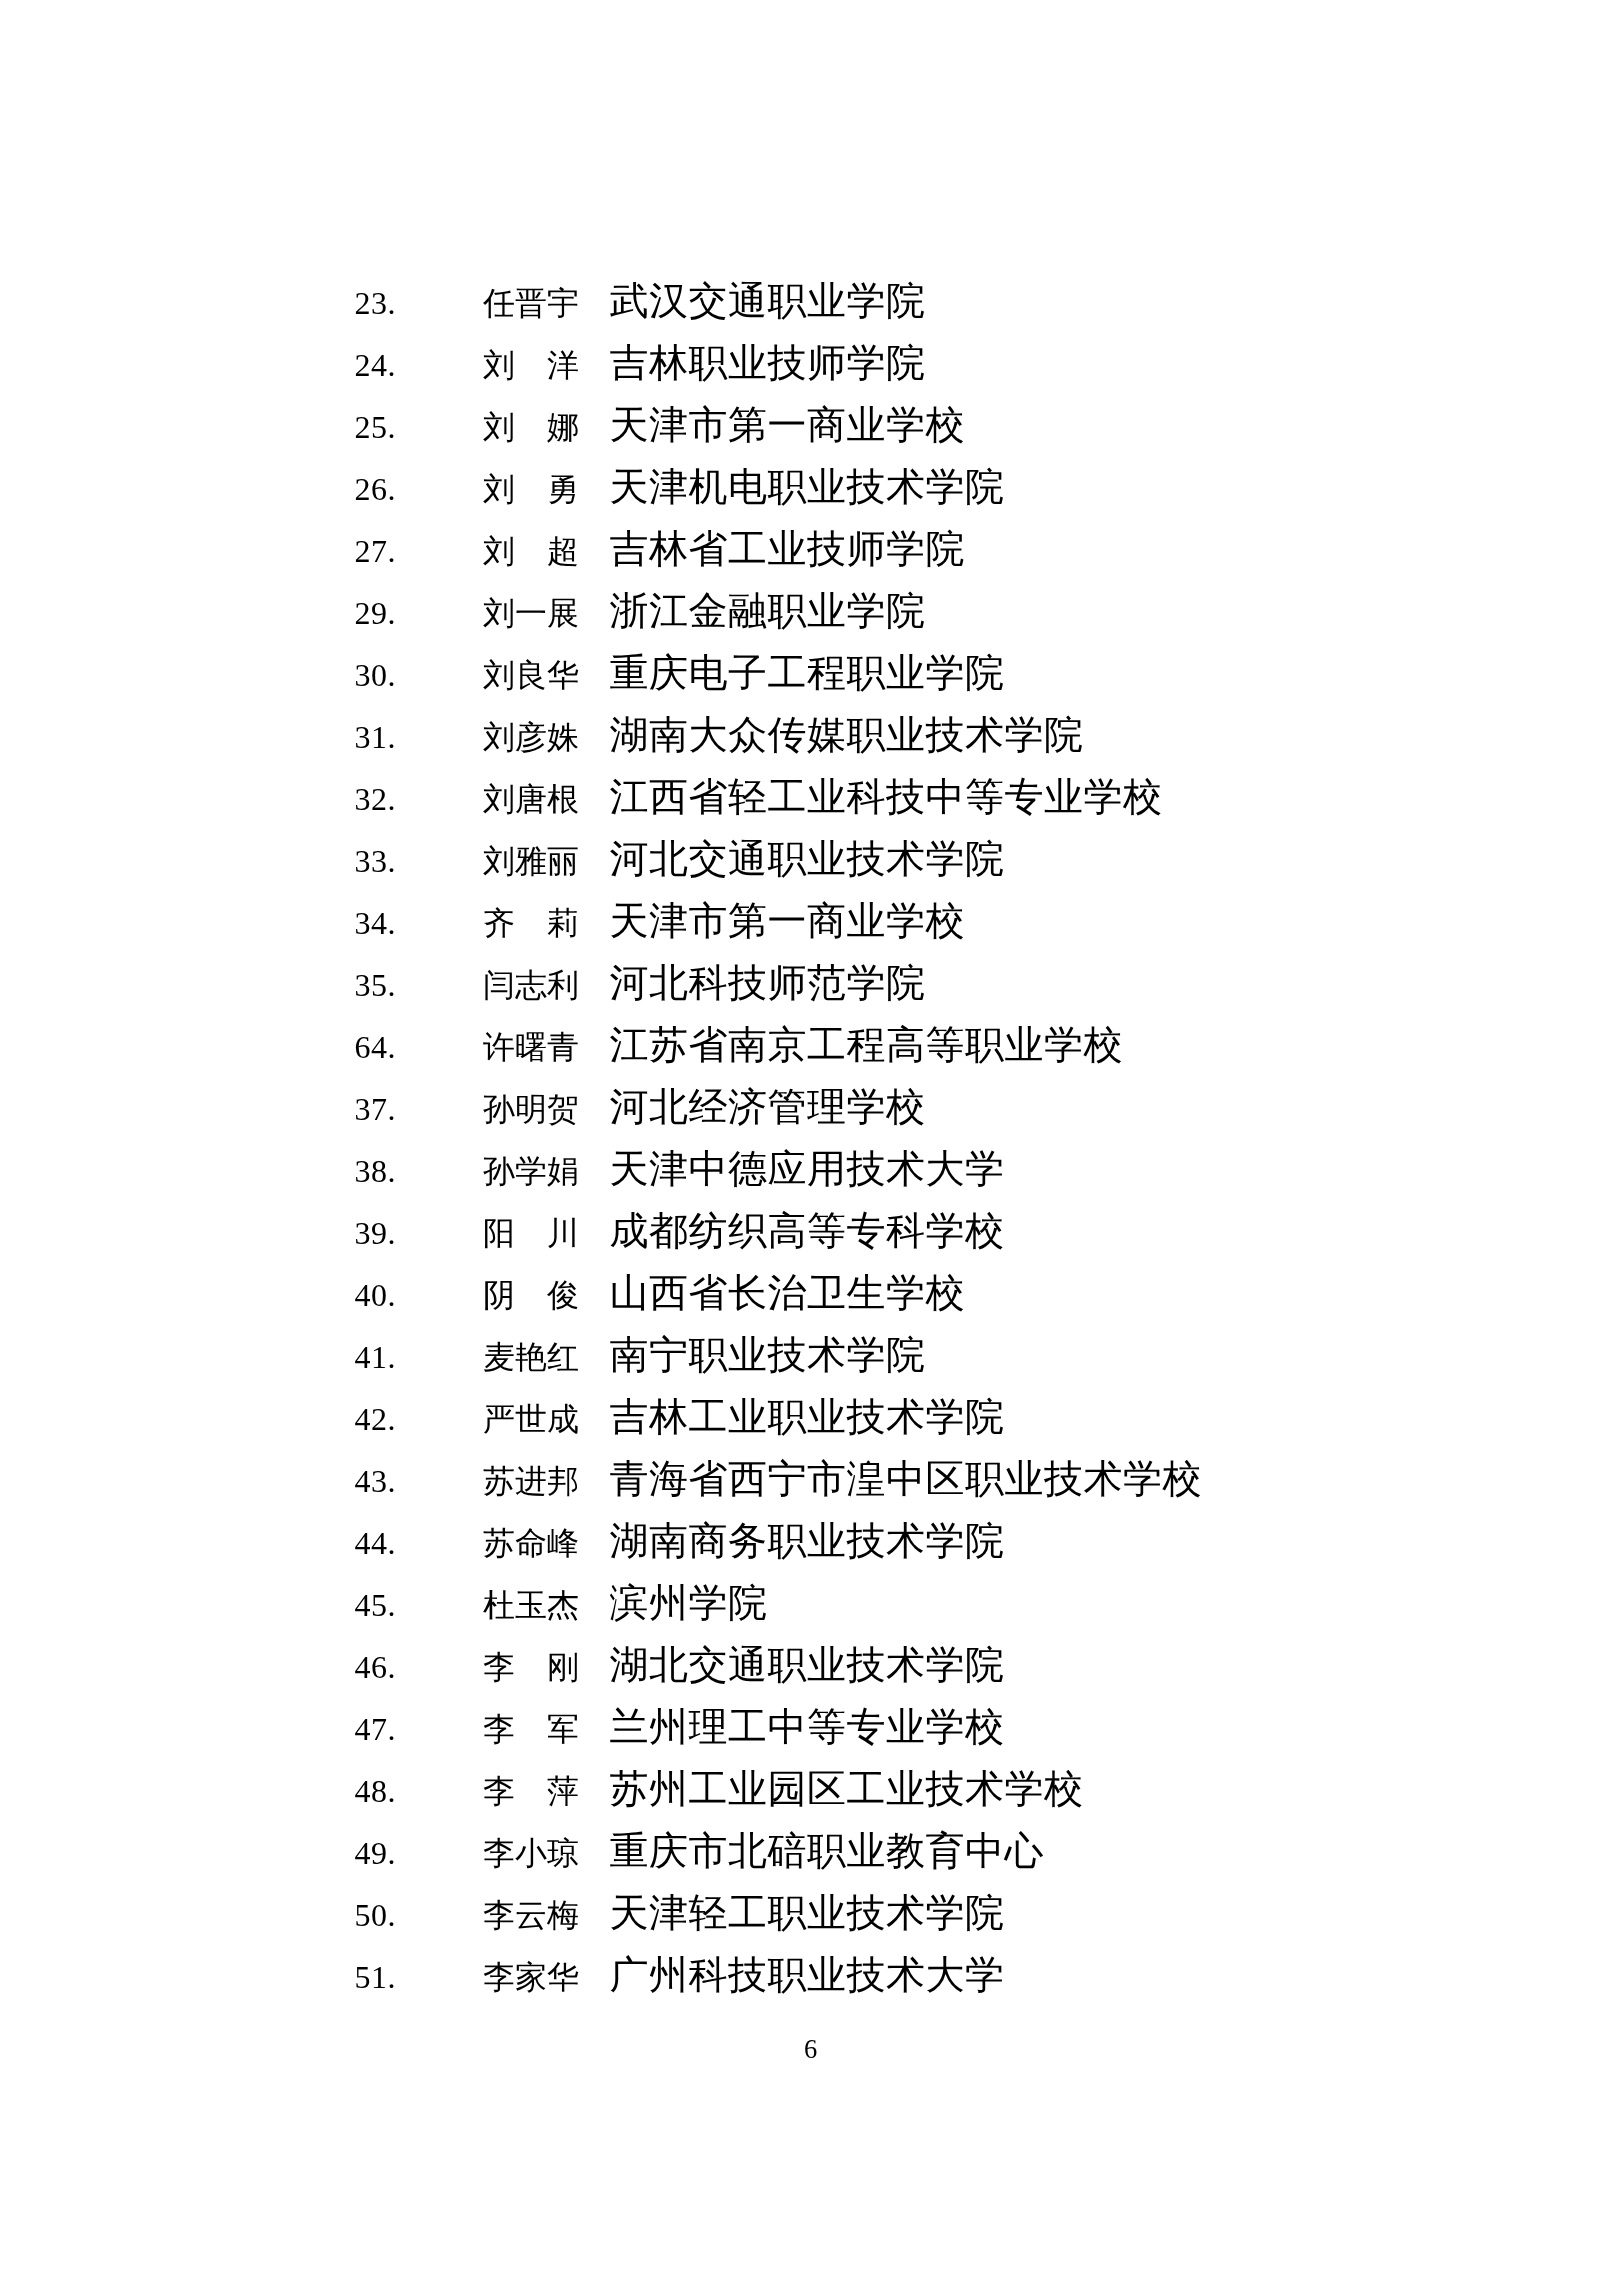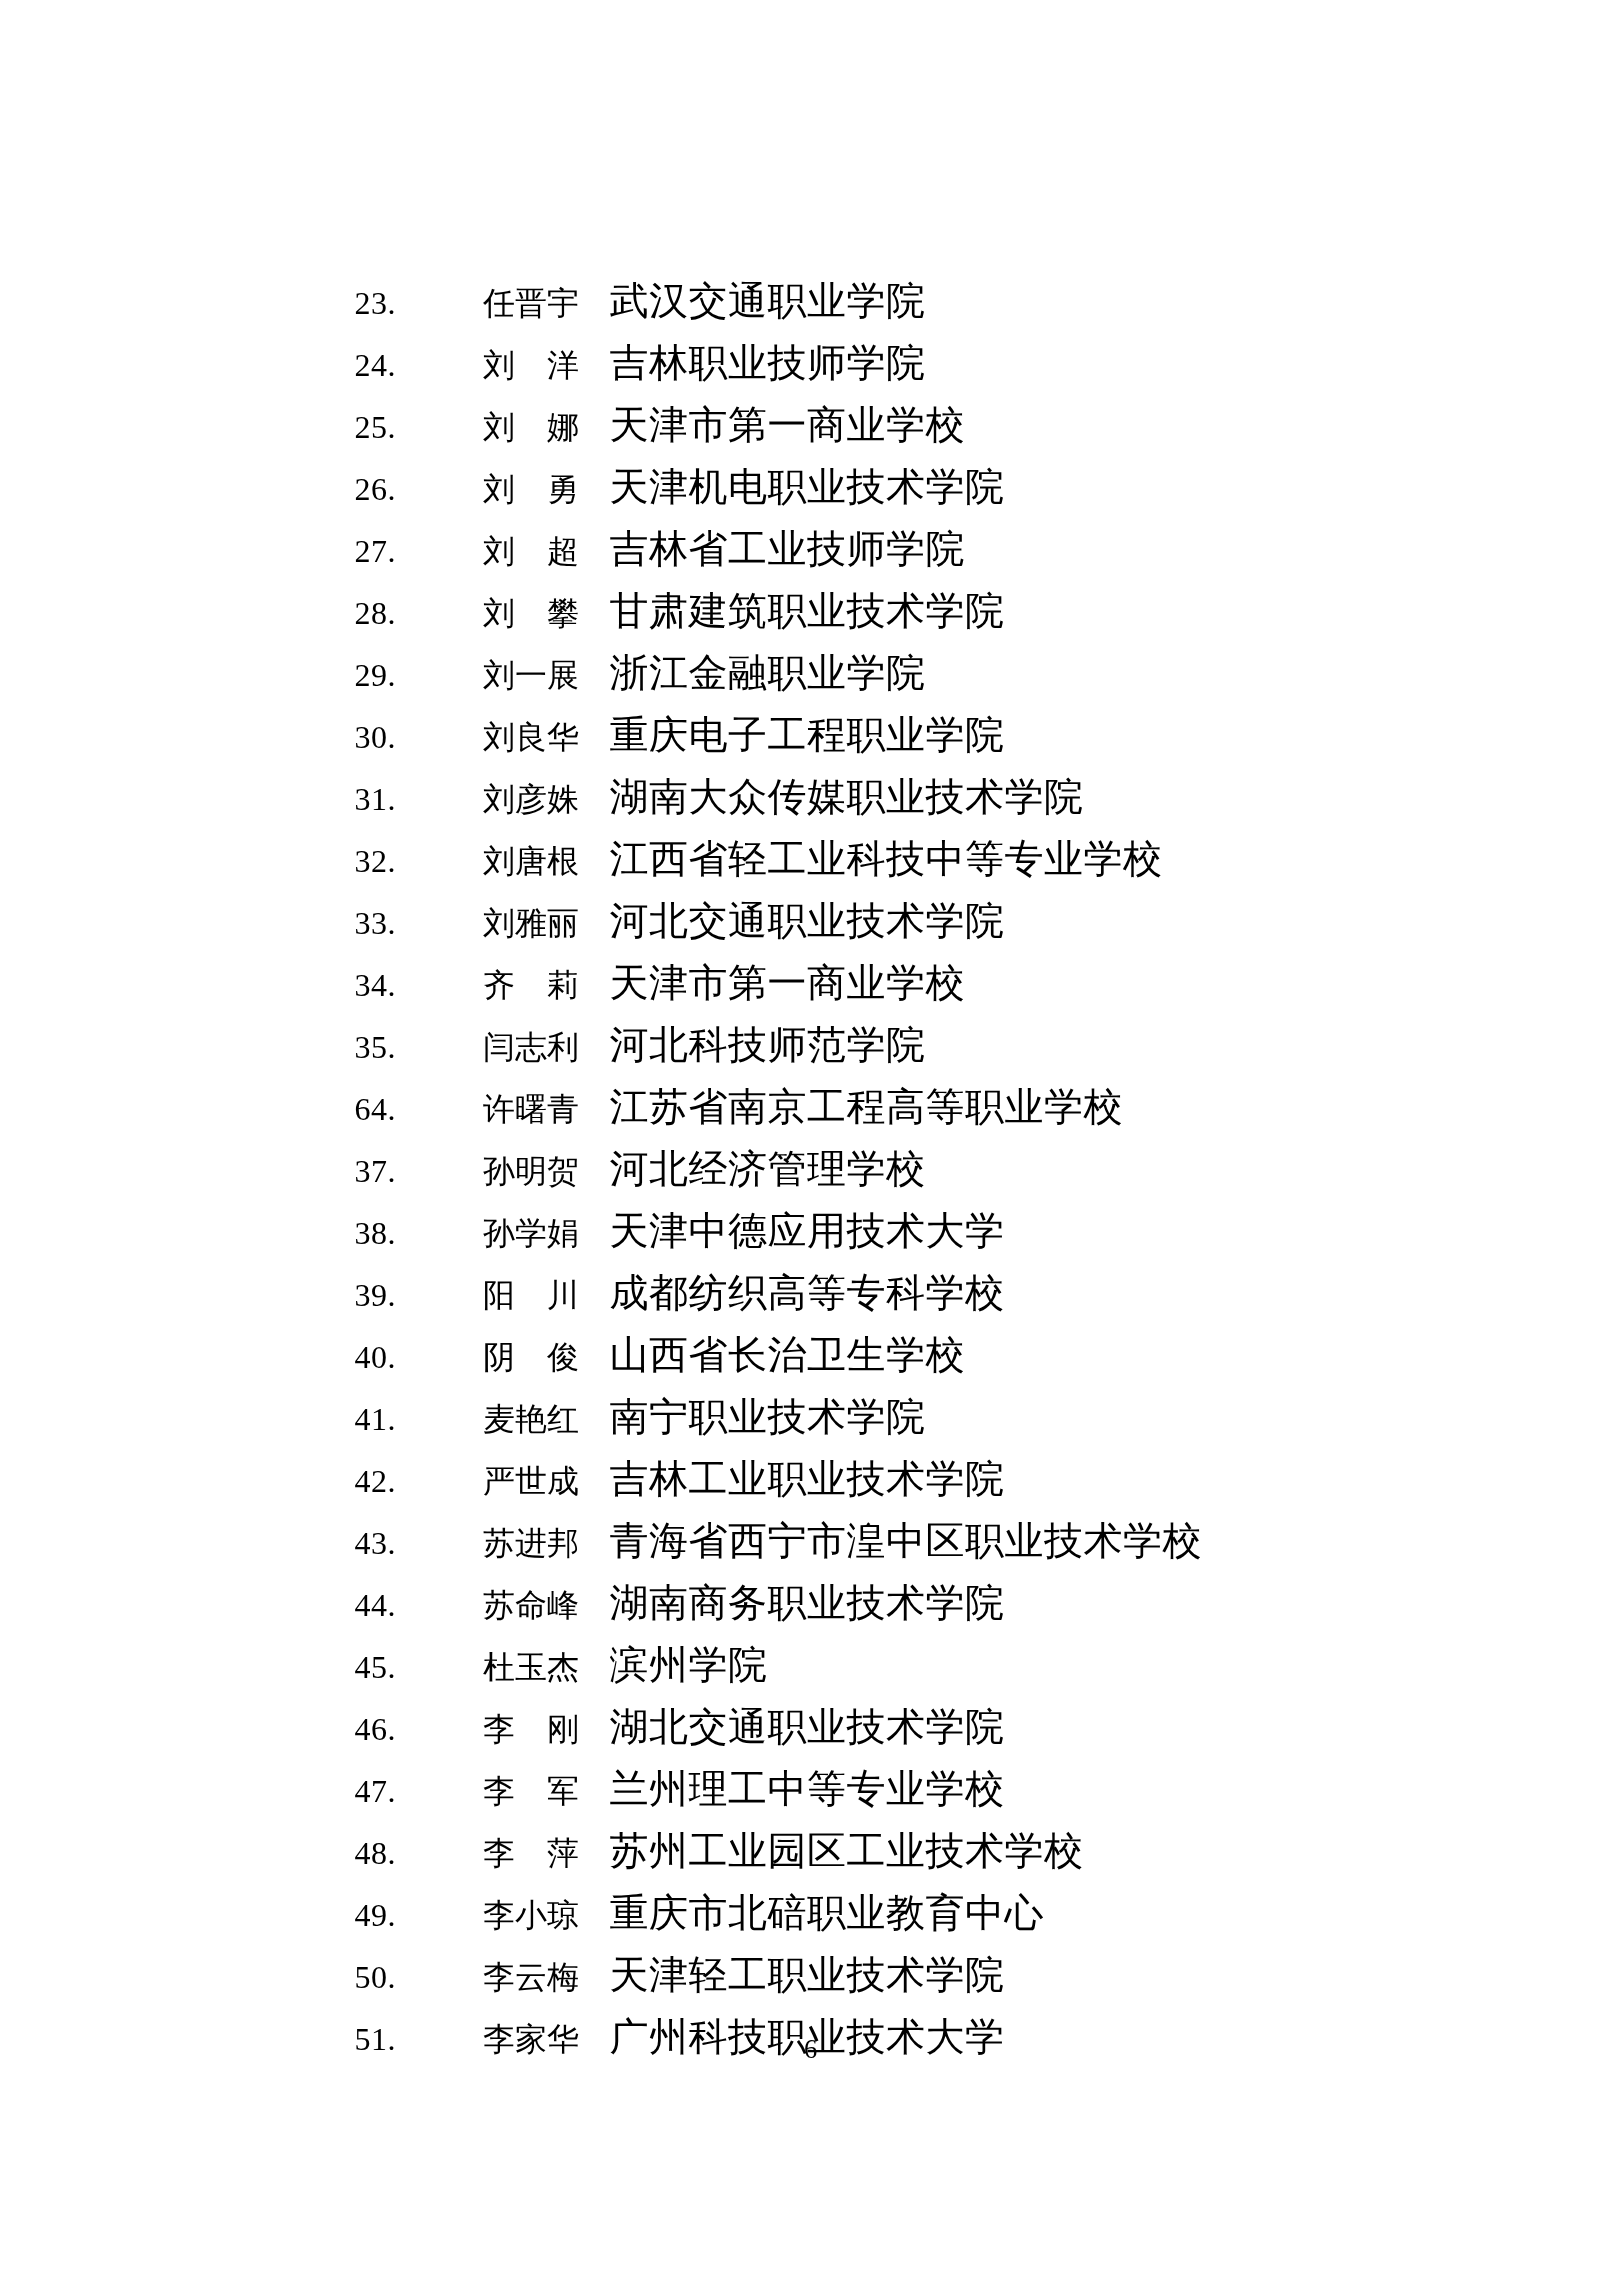--- a/index.html
+++ b/index.html
@@ -92,25 +92,20 @@
       <span class="name">刘　勇</span>
       <span class="school">天津机电职业技术学院</span>
     </div>
 
     <div class="entry">
       <span class="num">27.</span>
       <span class="name">刘　超</span>
       <span class="school">吉林省工业技师学院</span>
     </div>
 
-    <div class="entry">
-      <span class="num">28.</span>
-      <span class="name">刘　攀</span>
-      <span class="school">甘肃建筑职业技术学院</span>
-    </div>
 
     <div class="entry">
       <span class="num">29.</span>
       <span class="name">刘一展</span>
       <span class="school">浙江金融职业学院</span>
     </div>
 
     <div class="entry">
       <span class="num">30.</span>
       <span class="name">刘良华</span>

